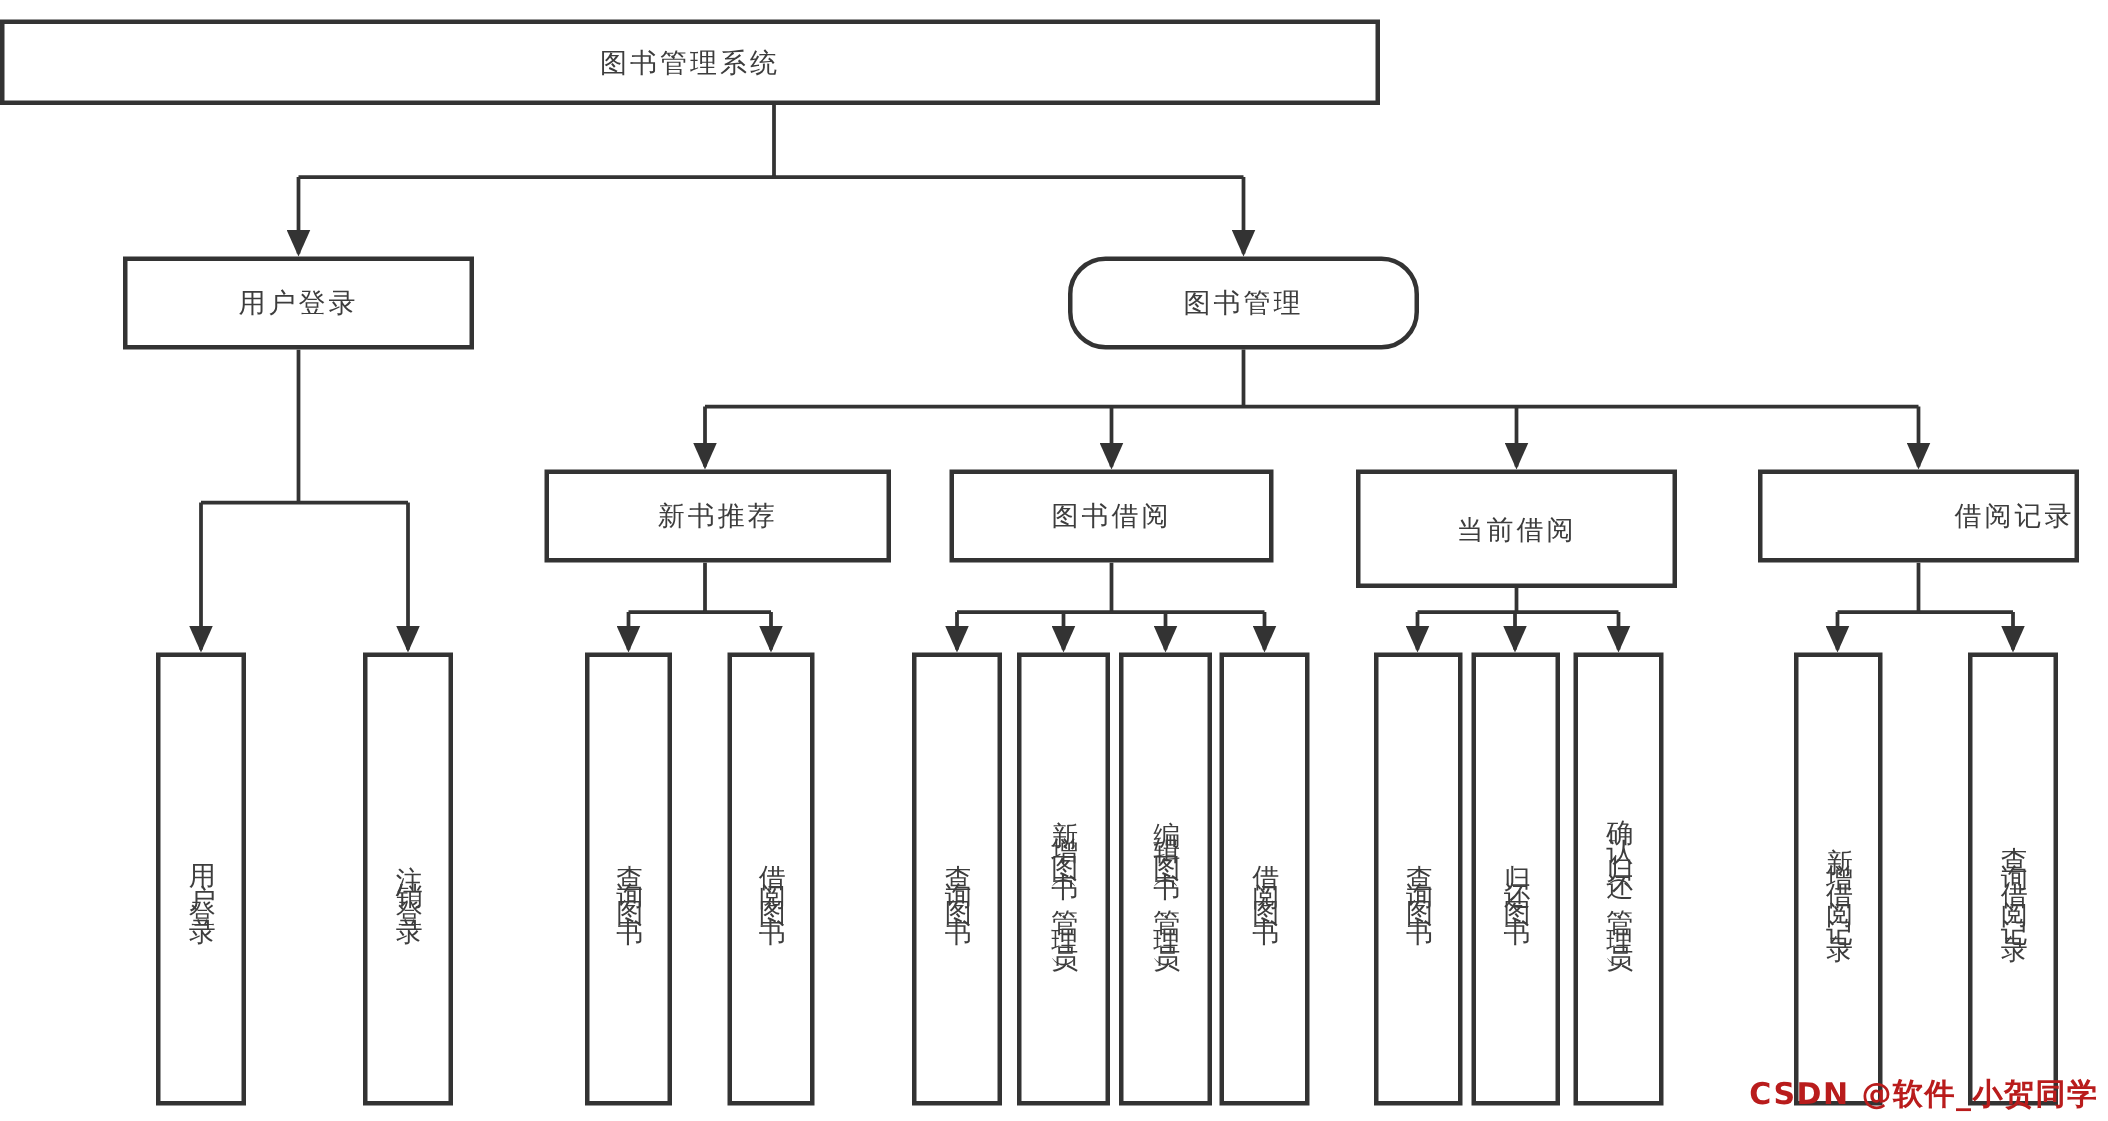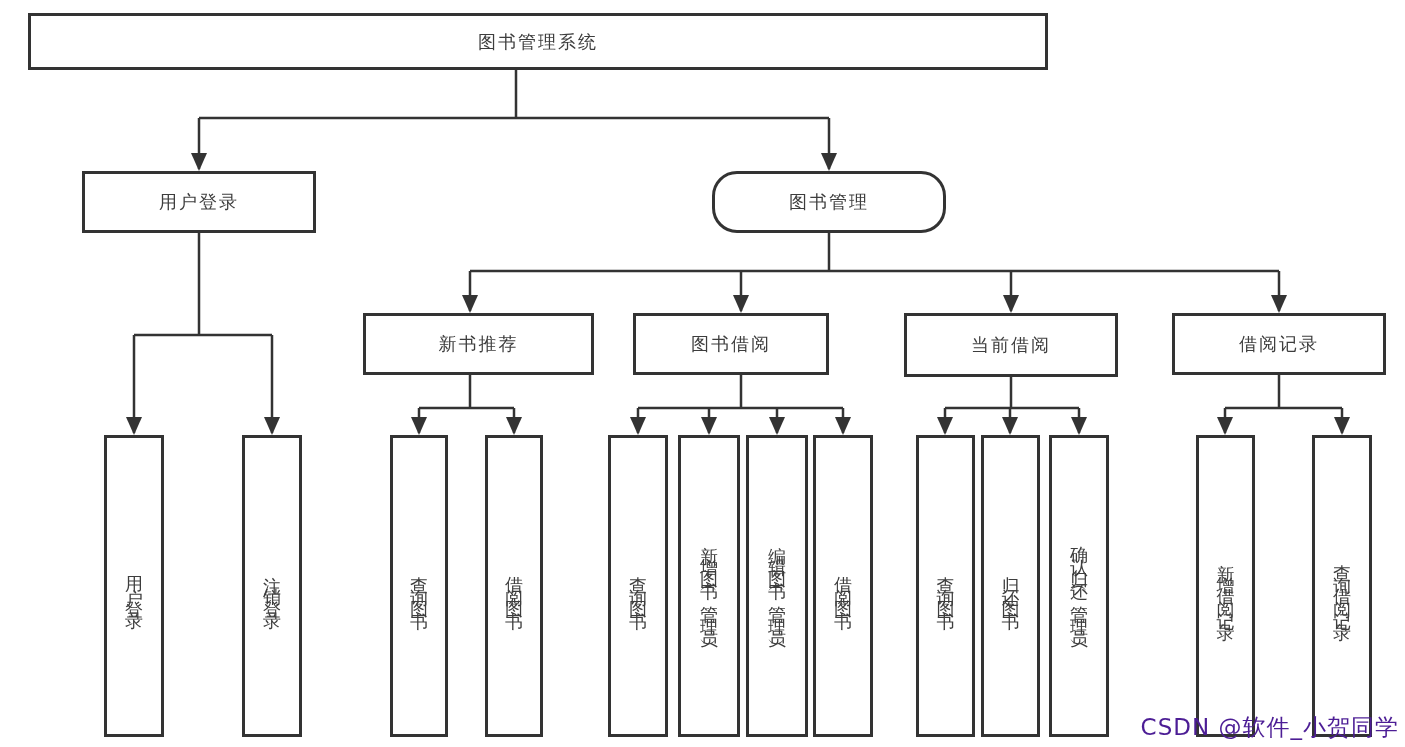--- a/index.html
+++ b/index.html
@@ -37,24 +37,25 @@
     text-orientation: mixed;
     font-size: 18px;
     line-height: 1.1;
     letter-spacing: 12px;
     white-space: nowrap;
   }
   .watermark {
     position: absolute;
     right: 6px;
     bottom: 4px;
-    font-size: 23px;
+    font-size: 20px;
     letter-spacing: 1px;
-    color: #4c1d95;
+    color: #b91c1c;
     white-space: nowrap;
+    font-weight: bold;
   }
 </style>
 </head>
 <body>
 
 <div class="canvas">
 
   <svg class="connectors" width="1405" height="747" viewBox="0 0 1405 747" xmlns="http://www.w3.org/2000/svg">
     <defs>
       <marker id="arw" markerUnits="userSpaceOnUse" markerWidth="20" markerHeight="16" refX="16" refY="8" orient="auto">
@@ -90,41 +91,41 @@
     <line x1="843" y1="408" x2="843" y2="433" stroke="#333333" stroke-width="2.5" marker-end="url(#arw)"></line>
 
     <line x1="945" y1="408" x2="945" y2="433" stroke="#333333" stroke-width="2.5" marker-end="url(#arw)"></line>
     <line x1="1010" y1="408" x2="1010" y2="433" stroke="#333333" stroke-width="2.5" marker-end="url(#arw)"></line>
     <line x1="1079" y1="408" x2="1079" y2="433" stroke="#333333" stroke-width="2.5" marker-end="url(#arw)"></line>
 
     <line x1="1225" y1="408" x2="1225" y2="433" stroke="#333333" stroke-width="2.5" marker-end="url(#arw)"></line>
     <line x1="1342" y1="408" x2="1342" y2="433" stroke="#333333" stroke-width="2.5" marker-end="url(#arw)"></line>
   </svg>
 
-  <div class="box h" style="left:28px; top:13px; width:1020px; height:57px;">
+  <div class="box h" style="left:0; top:13px; width:920px; height:57px;">
     <span>图书管理系统</span>
   </div>
 
   <div class="box h" style="left:82px; top:171px; width:234px; height:62px;">
     <span>用户登录</span>
   </div>
   <div class="box h" style="left:712px; top:171px; width:234px; height:62px;border-radius:25px;">
     <span>图书管理</span>
   </div>
 
   <div class="box h" style="left:363px; top:313px; width:231px; height:62px;">
     <span>新书推荐</span>
   </div>
-  <div class="box h" style="left:633px; top:313px; width:196px; height:62px;">
+  <div class="box h" style="left:633px; top:313px; width:216px; height:62px;">
     <span>图书借阅</span>
   </div>
-  <div class="box h" style="left:904px; top:313px; width:214px; height:64px;">
+  <div class="box h" style="left:904px; top:313px; width:214px; height:79px;">
     <span>当前借阅</span>
   </div>
-  <div class="box h" style="left:1172px; top:313px; width:214px; height:62px;">
+  <div class="box h" style="left:1172px; top:313px; width:214px; height:62px;justify-content:flex-end;">
     <span>借阅记录</span>
   </div>
 
   <div class="box v" style="left:104px; top:435px; width:60px; height:302px;">
     <span>用户登录</span>
   </div>
   <div class="box v" style="left:242px; top:435px; width:60px; height:302px;">
     <span>注销登录</span>
   </div>
 

